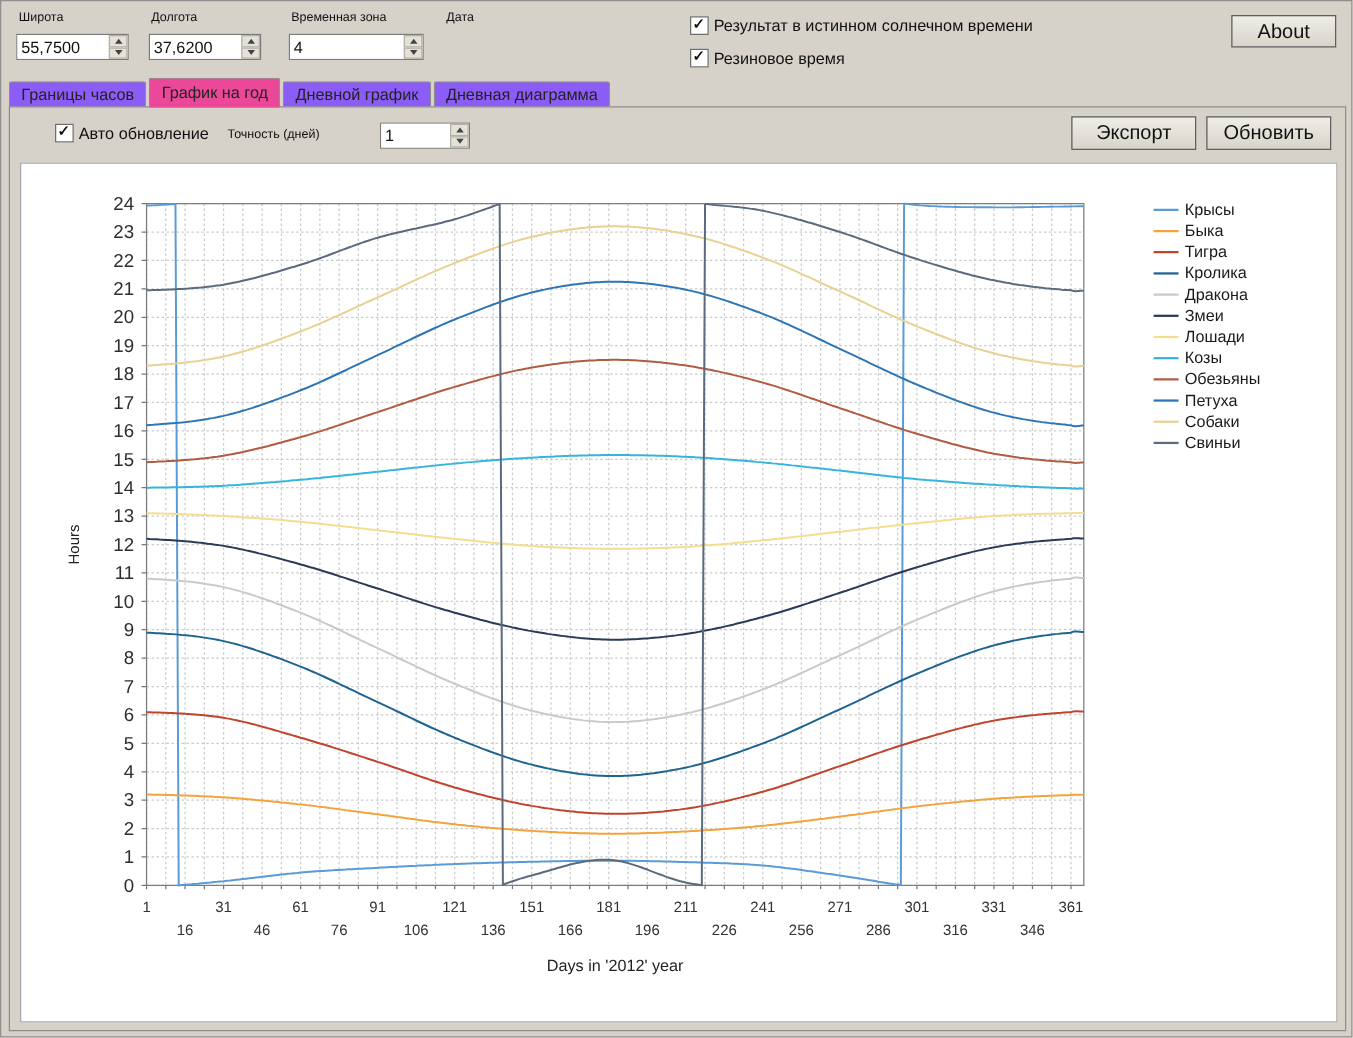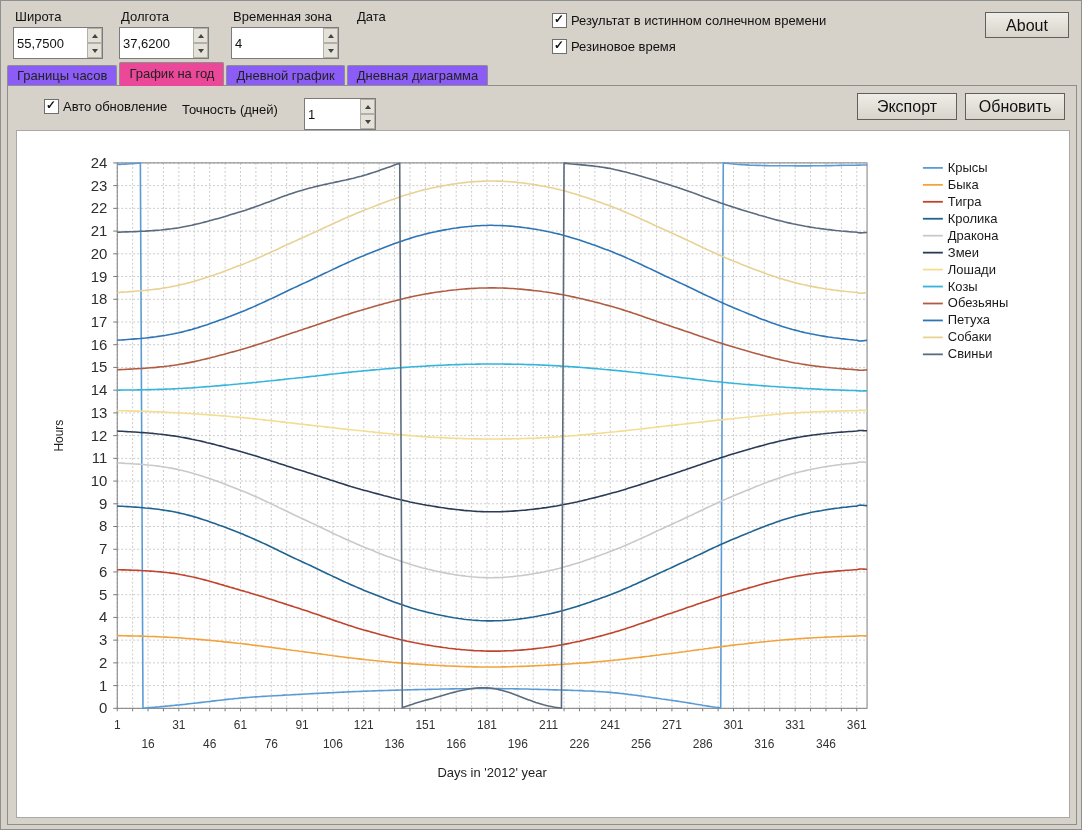--- a/index.html
+++ b/index.html
@@ -1,19 +1,19 @@
 <!DOCTYPE html>
 <html><head>
 <meta charset="utf-8">
 <style>
   html,body{margin:0;padding:0;background:#b8b4ac;}
   #app{position:relative;width:1082px;height:830px;background:#d6d2ca;border:1px solid #8f8f8f;
        box-sizing:border-box;overflow:hidden;font-family:"Liberation Sans",sans-serif;}
-  .lbl{position:absolute;font-size:13px;color:#111;white-space:nowrap;}
-  .field{position:absolute;display:flex;height:32px;background:#fff;border:1px solid #7b7b7b;box-sizing:border-box;}
+  .lbl{position:absolute;font-size:10px;color:#111;white-space:nowrap;}
+  .field{position:absolute;display:flex;height:21px;background:#fff;border:1px solid #7b7b7b;box-sizing:border-box;}
   .field input{flex:1;min-width:0;border:none;outline:none;font-size:13px;padding:1px 3px;
        font-family:"Liberation Sans",sans-serif;background:#fff;color:#111;}
   .spin{width:15px;display:flex;flex-direction:column;}
   .spin-btn{flex:1;background:#e4e1d9;border:1px solid #b4b0a8;position:relative;cursor:default;}
   .spin-btn.up::after{content:"";position:absolute;left:50%;top:50%;margin:-2px 0 0 -3px;
        border-left:3px solid transparent;border-right:3px solid transparent;border-bottom:4px solid #444;}
   .spin-btn.down::after{content:"";position:absolute;left:50%;top:50%;margin:-2px 0 0 -3px;
        border-left:3px solid transparent;border-right:3px solid transparent;border-top:4px solid #444;}
   .combo{position:absolute;display:flex;height:21px;background:#fff;border:1px solid #7b7b7b;box-sizing:border-box;}
   .combo-text{flex:1;font-size:13px;padding:2px 4px;white-space:pre;color:#111;overflow:hidden;}

